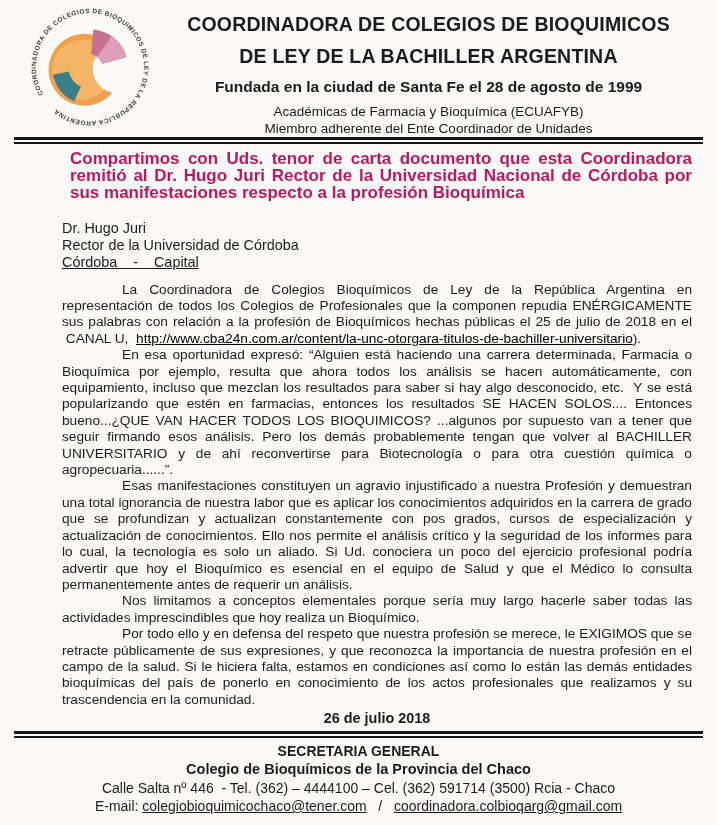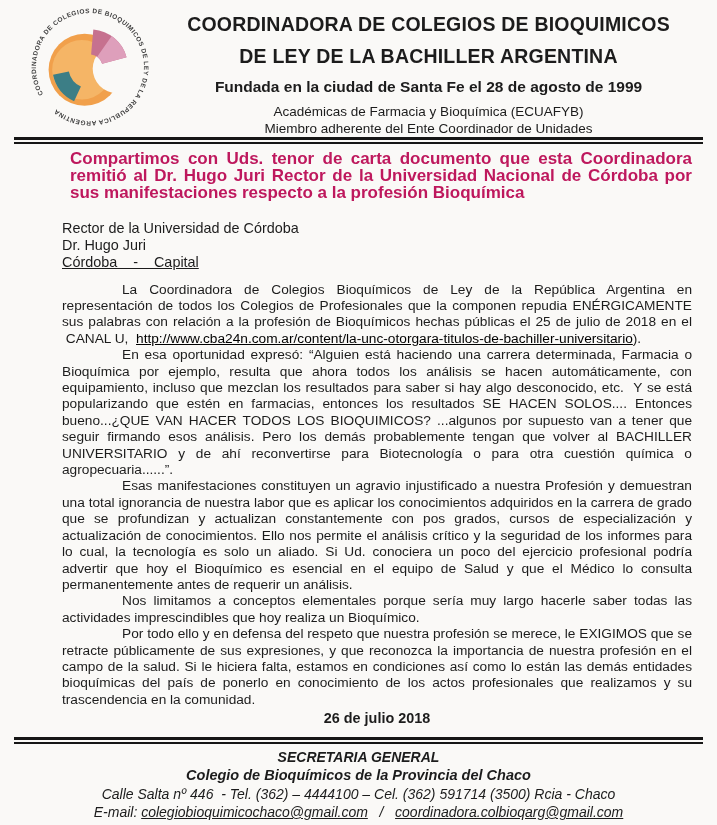--- a/index.html
+++ b/index.html
@@ -32,21 +32,21 @@
   .recipient{margin-top:18px;font-size:14.4px;line-height:17px;}
   .recipient .uline{text-decoration:underline;text-align:center;}
   .bodytext{margin-top:11px;}
   .bodytext p{
     margin:0;font-size:13.7px;line-height:16.4px;
     text-align:justify;text-indent:60px;
   }
   .doc-link{color:#000000;text-decoration:underline;cursor:pointer;}
   .date-line{margin-top:2px;font-size:14.4px;font-weight:bold;text-align:center;}
   
-  .footer{position:absolute;left:0;right:0;bottom:3px;font-style:italic;}
+  .footer{position:absolute;left:0;right:0;bottom:9px;}
   .footer-inner{text-align:center;padding-top:4px;}
   .f1{font-size:14px;font-weight:bold;line-height:18px;}
   .f2{font-size:14.5px;font-weight:bold;line-height:19px;}
   .f3{font-size:14px;line-height:18px;}
   .f4{font-size:14px;line-height:19px;}
   .email-link{text-decoration:underline;color:#1c1c1c;cursor:pointer;}
 </style>
 </head>
 <body>
 
@@ -80,39 +80,39 @@
     </div>
   </div>
 
   <div class="rule"></div>
 
   <div class="content">
 
     <div class="notice">Compartimos con Uds. tenor de carta documento que esta Coordinadora remitió al Dr. Hugo Juri Rector de la Universidad Nacional de Córdoba por sus manifestaciones respecto a la profesión Bioquímica</div>
 
     <div class="recipient">
+      <div>Dr. Hugo Juri</div>
       <div>Rector de la Universidad de Córdoba</div>
-      <div>Dr. Hugo Juri</div>
       <div><span class="uline">Córdoba&nbsp;&nbsp;&nbsp;&nbsp;-&nbsp;&nbsp;&nbsp;&nbsp;Capital</span></div>
     </div>
 
     <div class="bodytext">
       <p><span>La Coordinadora de Colegios Bioquímicos de Ley de la República Argentina en representación de todos los Colegios de Profesionales que la componen repudia ENÉRGICAMENTE sus palabras con relación a la profesión de Bioquímicos hechas públicas el 25 de julio de 2018 en el &nbsp;CANAL U, &nbsp;</span><a class="doc-link">http://www.cba24n.com.ar/content/la-unc-otorgara-titulos-de-bachiller-universitario</a><span>).</span></p>
       <p>En esa oportunidad expresó: “Alguien está haciendo una carrera determinada, Farmacia o Bioquímica por ejemplo, resulta que ahora todos los análisis se hacen automáticamente, con equipamiento, incluso que mezclan los resultados para saber si hay algo desconocido, etc. &nbsp;Y se está popularizando que estén en farmacias, entonces los resultados SE HACEN SOLOS.... Entonces bueno...¿QUE VAN HACER TODOS LOS BIOQUIMICOS? ...algunos por supuesto van a tener que seguir firmando esos análisis. Pero los demás probablemente tengan que volver al BACHILLER UNIVERSITARIO y de ahí reconvertirse para Biotecnología o para otra cuestión química o agropecuaria......”.</p>
       <p>Esas manifestaciones constituyen un agravio injustificado a nuestra Profesión y demuestran una total ignorancia de nuestra labor que es aplicar los conocimientos adquiridos en la carrera de grado que se profundizan y actualizan constantemente con pos grados, cursos de especialización y actualización de conocimientos. Ello nos permite el análisis crítico y la seguridad de los informes para lo cual, la tecnología es solo un aliado. Si Ud. conociera un poco del ejercicio profesional podría advertir que hoy el Bioquímico es esencial en el equipo de Salud y que el Médico lo consulta permanentemente antes de requerir un análisis.</p>
       <p>Nos limitamos a conceptos elementales porque sería muy largo hacerle saber todas las actividades imprescindibles que hoy realiza un Bioquímico.</p>
       <p>Por todo ello y en defensa del respeto que nuestra profesión se merece, le EXIGIMOS que se retracte públicamente de sus expresiones, y que reconozca la importancia de nuestra profesión en el campo de la salud. Si le hiciera falta, estamos en condiciones así como lo están las demás entidades bioquímicas del país de ponerlo en conocimiento de los actos profesionales que realizamos y su trascendencia en la comunidad.</p>
     </div>
 
     <div class="date-line">26 de julio 2018</div>
   </div>
 
   <div class="footer">
     <div class="rule"></div>
     <div class="footer-inner">
       <div class="f1">SECRETARIA GENERAL</div>
       <div class="f2">Colegio de Bioquímicos de la Provincia del Chaco</div>
       <div class="f3">Calle Salta nº 446 &nbsp;- Tel. (362) – 4444100 – Cel. (362) 591714 (3500) Rcia - Chaco</div>
-      <div class="f4"><span>E-mail:&nbsp;</span><a class="email-link">colegiobioquimicochaco@gmail.com</a><span>&nbsp;&nbsp;&nbsp;/&nbsp;&nbsp;&nbsp;</span><a class="email-link">coordinadora.colbioqarg@gmail.com</a></div>
+      <div class="f4"><span>E-mail:&nbsp;</span><a class="email-link">colegiobioquimicochaco@tener.com</a><span>&nbsp;&nbsp;&nbsp;/&nbsp;&nbsp;&nbsp;</span><a class="email-link">coordinadora.colbioqarg@gmail.com</a></div>
     </div>
   </div>
 
 </div>
 
 </body></html>

